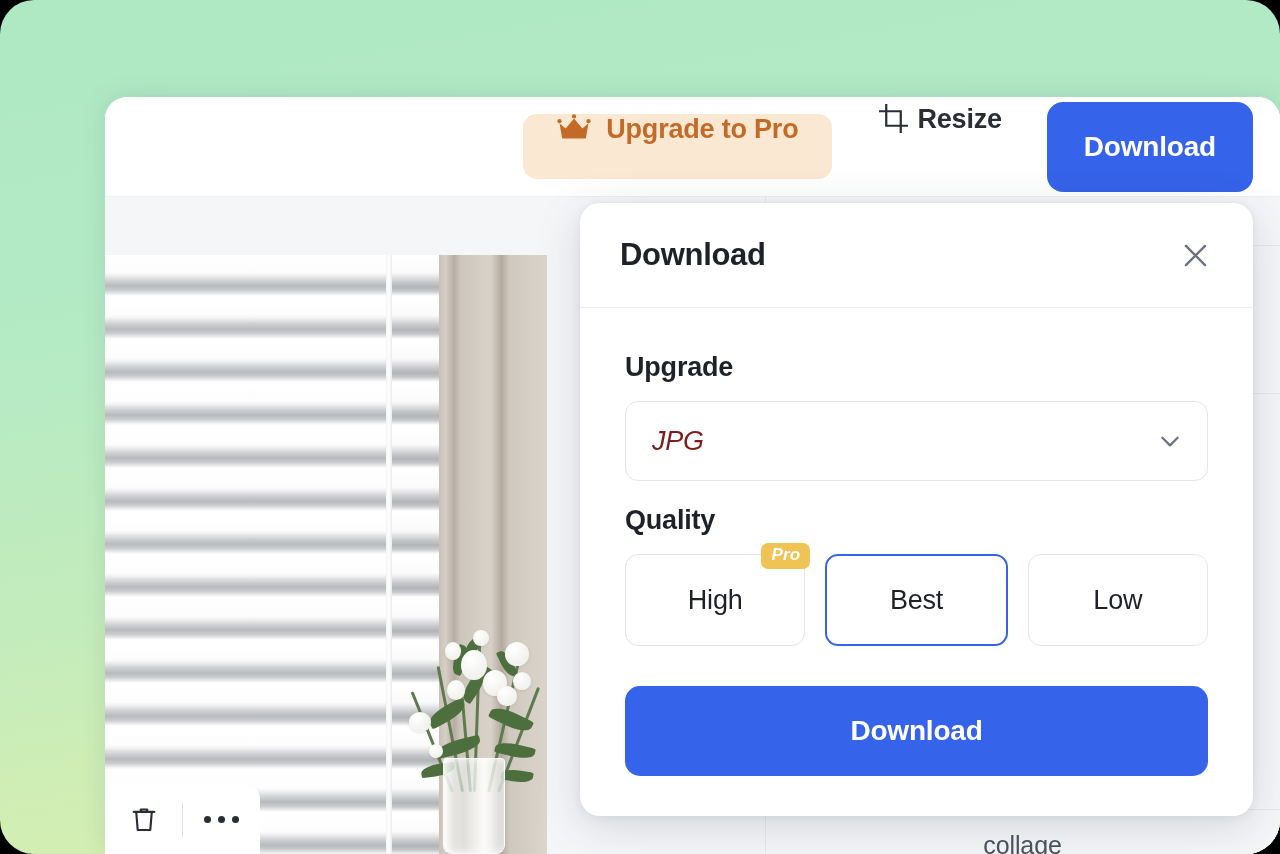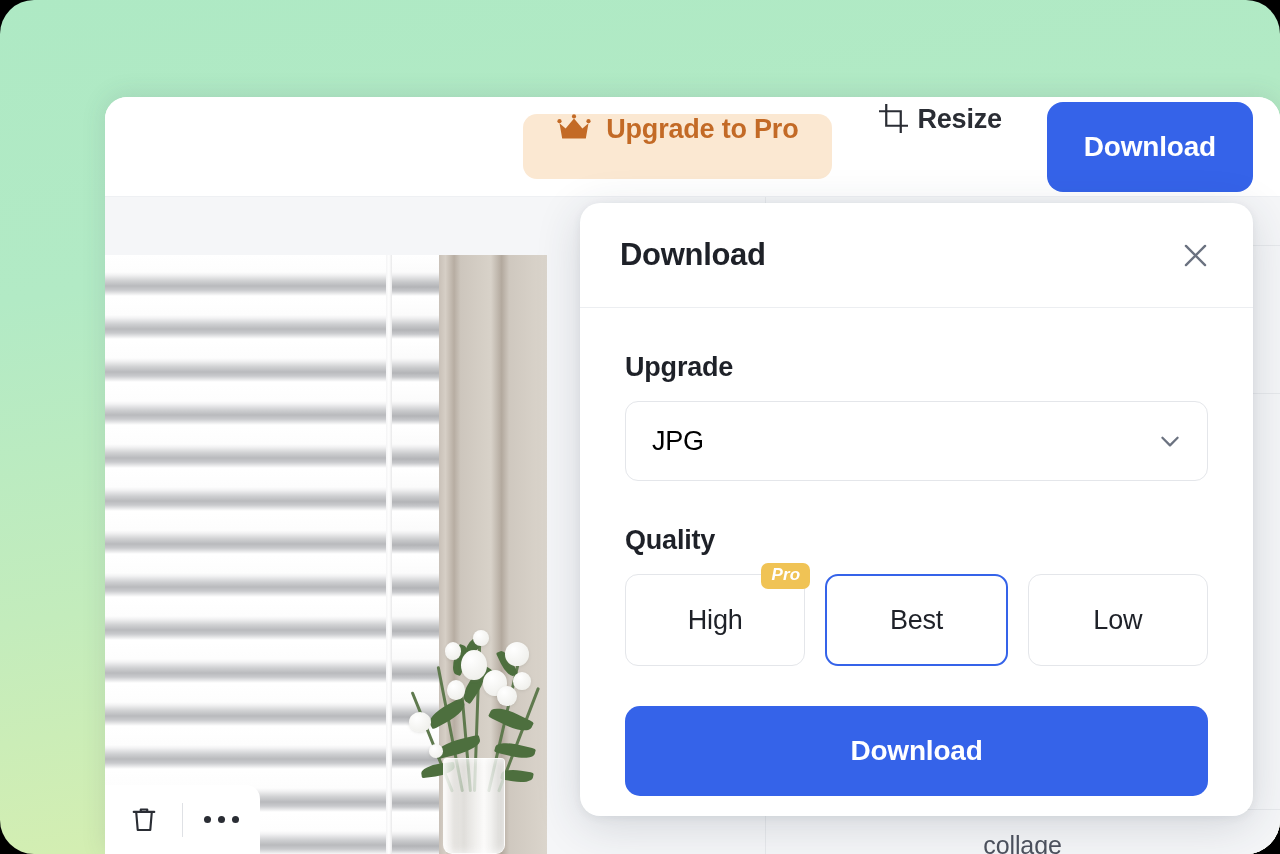--- a/index.html
+++ b/index.html
@@ -344,32 +344,33 @@
     border: 1px solid #e4e6ea;
     border-radius: 13px;
     background: #fff;
     display: flex;
     align-items: center;
     padding: 0 26px;
     cursor: pointer;
   }
   .select-value {
     font-size: 27px;
-    color: #000000;
-    letter-spacing: -0.2px;
+    color: #7f1d1d;
+    letter-spacing: -0.2px;
+    font-style: italic;
   }
   .chev-ico {
     position: absolute;
     right: 24px; top: 50%;
     transform: translateY(-50%);
     width: 26px; height: 26px;
     display: block;
   }
 
-  .quality-label { margin-top: 44px; }
+  .quality-label { margin-top: 24px; }
 
   .quality-row {
     display: flex;
     gap: 20px;
   }
   .q-btn {
     position: relative;
     flex: 1;
     height: 92px;
     border: 1px solid #e4e6ea;

